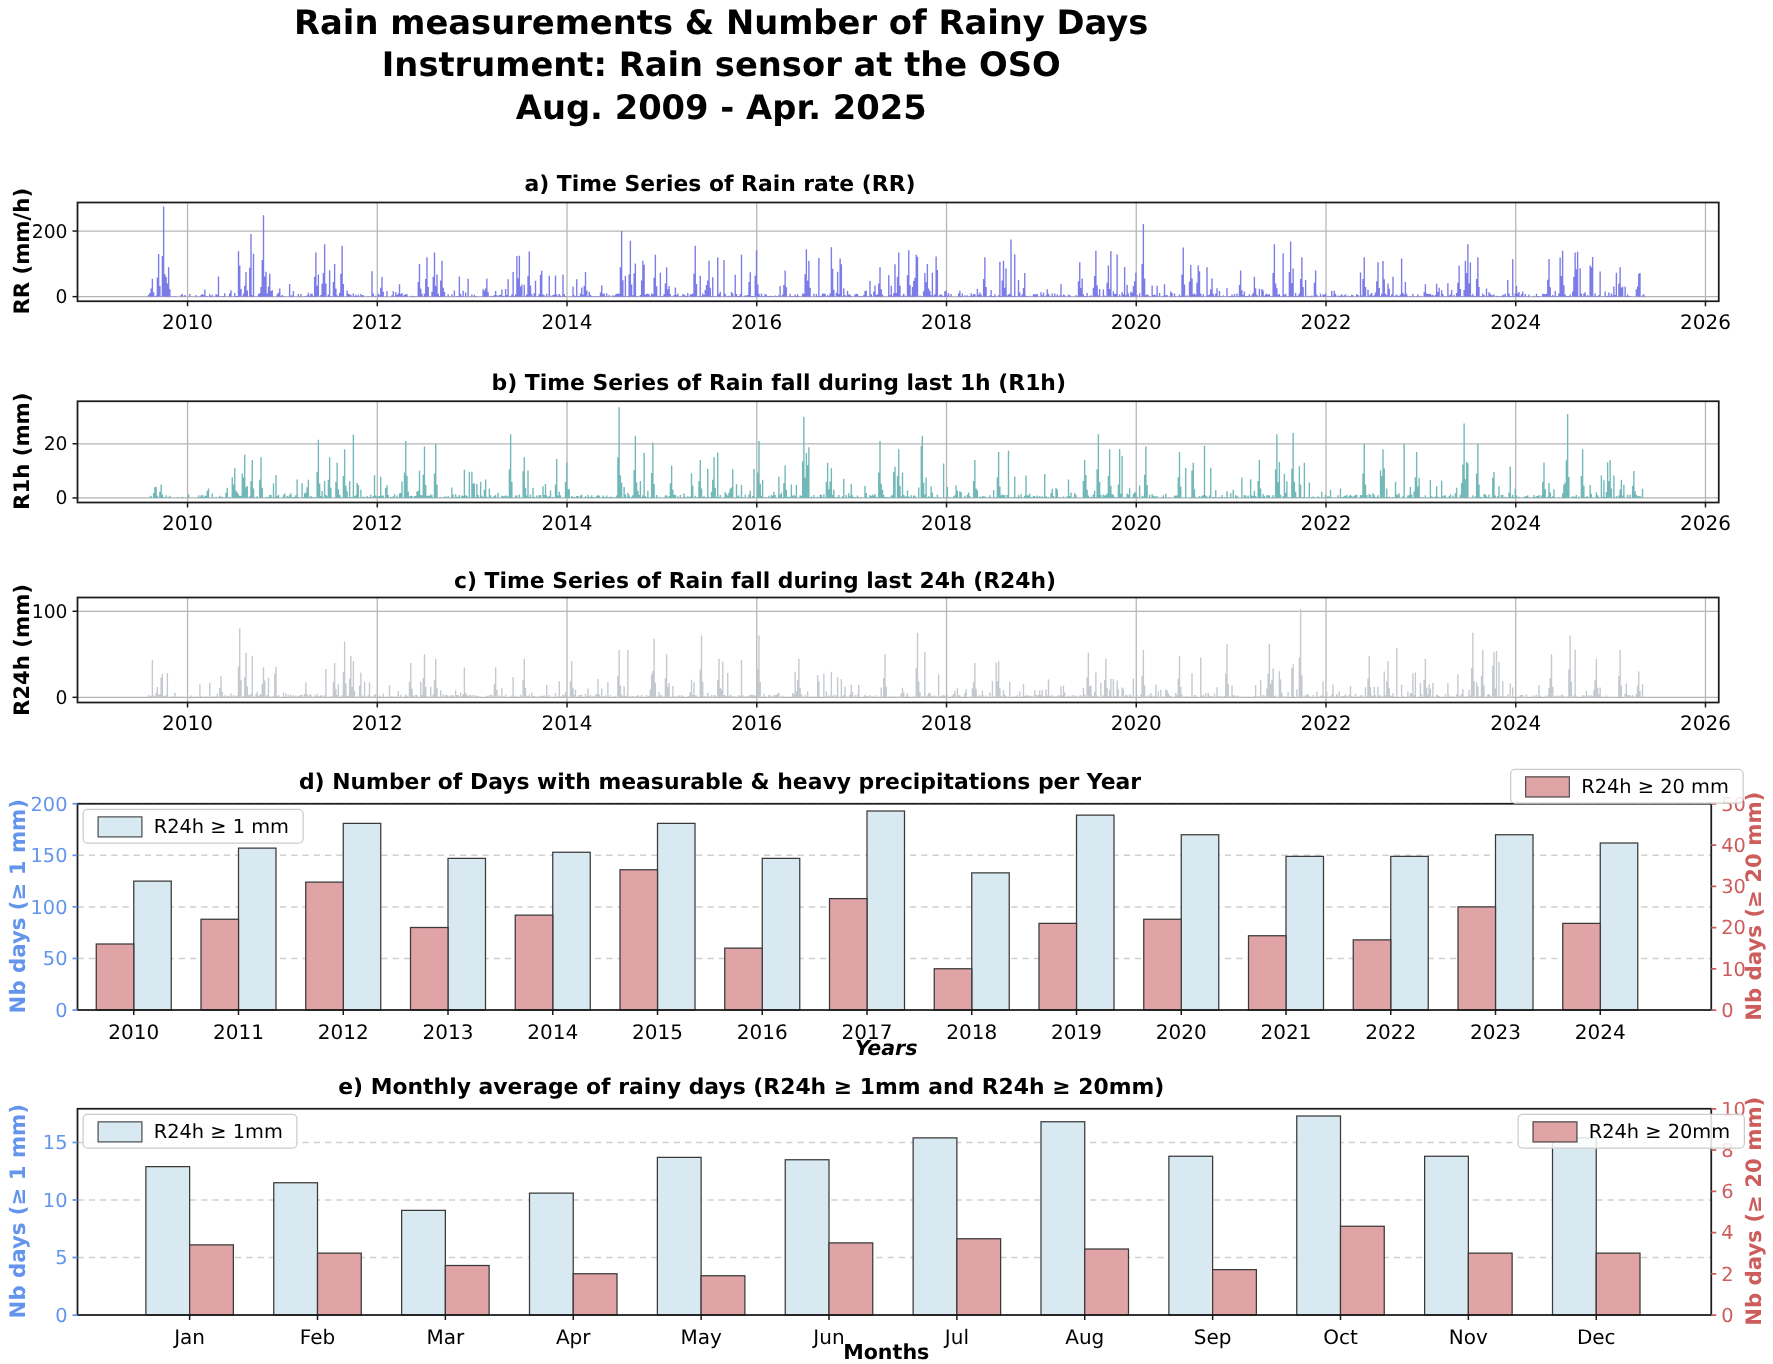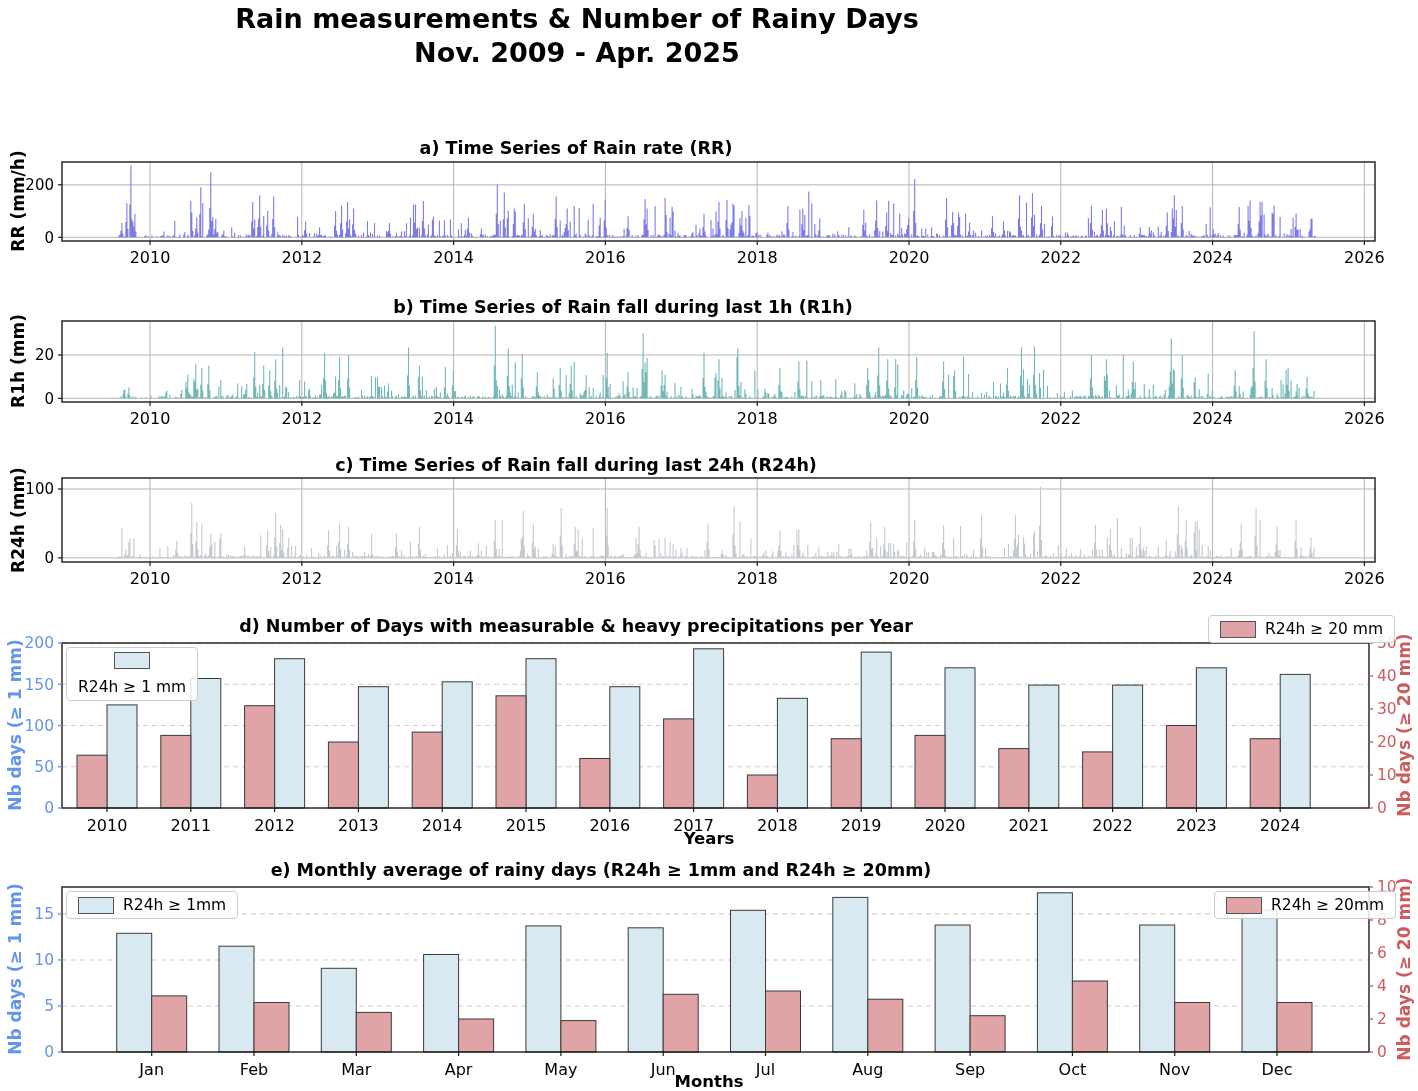--- a/index.html
+++ b/index.html
@@ -296,37 +296,38 @@
         <text x="1377" y="953" dy="0.35em" text-anchor="start" font-size="15.5" font-family="&quot;DejaVu Sans&quot;, sans-serif" fill="#cd5c5c">6</text>
         <line x1="1369" y1="920" x2="1373" y2="920" stroke="#cd5c5c" stroke-width="1.4"></line>
         <text x="1377" y="920" dy="0.35em" text-anchor="start" font-size="15.5" font-family="&quot;DejaVu Sans&quot;, sans-serif" fill="#cd5c5c">8</text>
         <line x1="1369" y1="887" x2="1373" y2="887" stroke="#cd5c5c" stroke-width="1.4"></line>
         <text x="1377" y="887" dy="0.35em" text-anchor="start" font-size="15.5" font-family="&quot;DejaVu Sans&quot;, sans-serif" fill="#cd5c5c">10</text>
       </g>
     </svg>
 
   <div class="main-title">
     <div>Rain measurements &amp; Number of Rainy Days</div>
-    <div>Nov. 2009 - Apr. 2025</div>
+    <div>Instrument: Rain sensor at the OSO</div>
+    <div>Aug. 2009 - Apr. 2025</div>
   </div>
 
   <div class="sub-title" style="top:138px;">a) Time Series of Rain rate (RR)</div>
   <div class="ylab" style="left:18px;top:201px;">RR (mm/h)</div>
 
   <div class="sub-title" style="top:297px;padding-left:47px;">b) Time Series of Rain fall during last 1h (R1h)</div>
   <div class="ylab" style="left:18px;top:361px;">R1h (mm)</div>
 
-  <div class="sub-title" style="top:455px;">c) Time Series of Rain fall during last 24h (R24h)</div>
+  <div class="sub-title" style="top:455px;padding-left:28px;">c) Time Series of Rain fall during last 24h (R24h)</div>
   <div class="ylab" style="left:18px;top:520px;">R24h (mm)</div>
 
   <div class="sub-title" style="top:616px;">d) Number of Days with measurable &amp; heavy precipitations per Year</div>
   <div class="ylab" id="d-ylab-left" style="left: 15px; top: 725px; color: rgb(100, 149, 237);">Nb days (≥ 1 mm)</div>
   <div class="ylab" id="d-ylab-right" style="left: 1404px; top: 725px; color: rgb(205, 92, 92);">Nb days (≥ 20 mm)</div>
-  <div class="xlab" style="top:829px;">Years</div>
-  <div class="legend" style="left:66px;top:647px;flex-direction:column;">
+  <div class="xlab" style="top:829px;font-style:italic;">Years</div>
+  <div class="legend" style="left:66px;top:647px;">
     <span class="patch" id="patch-d-blue" style="background: rgb(216, 233, 241);"></span>
     <span>R24h ≥ 1 mm</span>
   </div>
   <div class="legend" style="left:1208px;top:615px;">
     <span class="patch" id="patch-d-pink" style="background: rgb(224, 163, 166);"></span>
     <span>R24h ≥ 20 mm</span>
   </div>
 
   <div class="sub-title" style="top:860px;margin-left:25px;">e) Monthly average of rainy days (R24h ≥ 1mm and R24h ≥ 20mm)</div>
   <div class="ylab" id="e-ylab-left" style="left: 15px; top: 969px; color: rgb(100, 149, 237);">Nb days (≥ 1 mm)</div>

